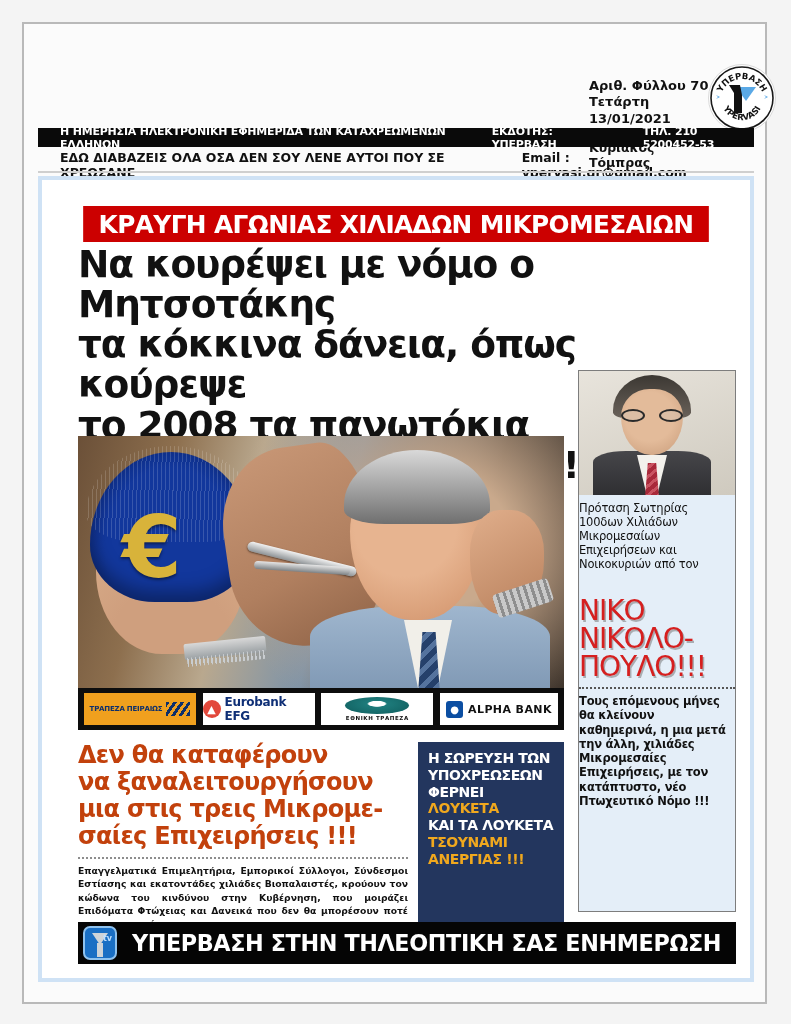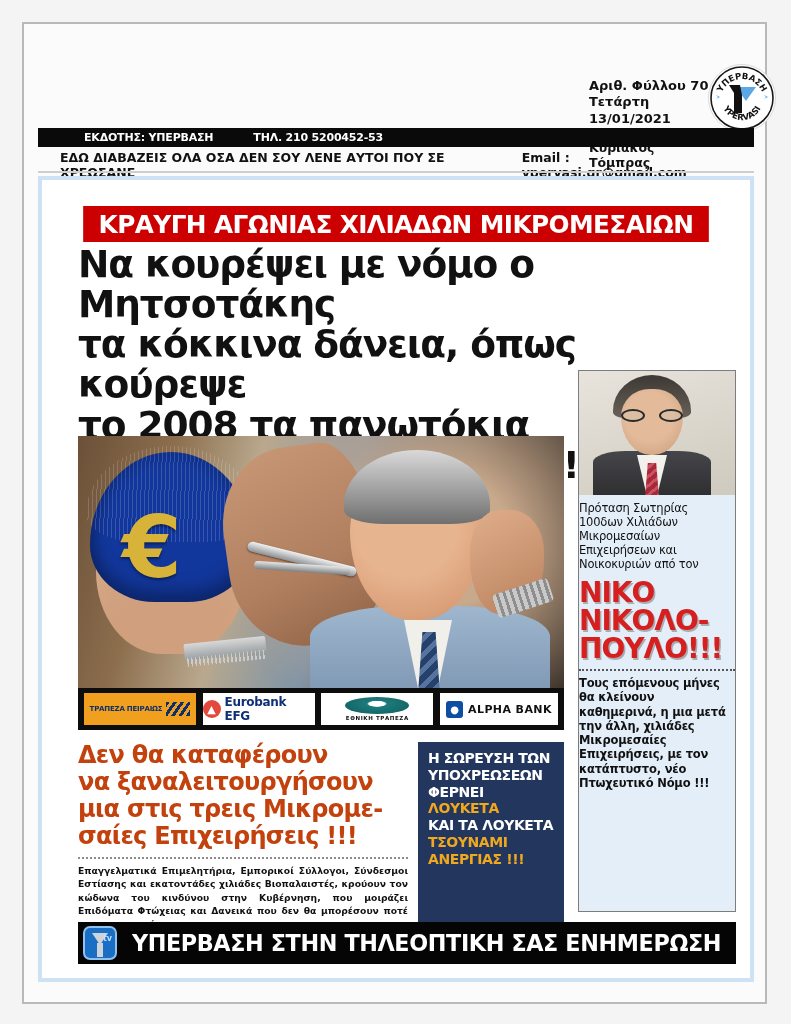--- a/index.html
+++ b/index.html
@@ -175,21 +175,21 @@
       border:2px solid #2a2a2a;border-radius:50%;box-sizing:border-box;background:rgba(200,200,200,.25);}
   .sbp-glass:before{left:0;} .sbp-glass:after{right:0;}
   .sbp-suit{position:absolute;left:14px;top:80px;width:118px;height:46px;
       background:linear-gradient(180deg,#46464a,#2e2e31);border-radius:28% 28% 0 0/24% 24% 0 0;}
   .sbp-shirt{position:absolute;left:58px;top:84px;width:30px;height:42px;background:#f3f1ec;
       clip-path:polygon(0 0,100% 0,66% 100%,34% 100%);}
   .sbp-tie{position:absolute;left:66px;top:92px;width:14px;height:34px;
       background:repeating-linear-gradient(140deg,#a8293a 0 4px,#c95361 4px 7px);
       clip-path:polygon(20% 0,80% 0,100% 100%,0 100%);}
   .sb-lead{margin-top:6px;font-size:11.5px;line-height:1.22;color:#111;letter-spacing:-.2px;}
-  .sb-name{margin-top:8px;font-weight:bold;color:#d61f1f;font-size:28px;line-height:1.0;
+  .sb-name{margin-top:26px;font-weight:normal;color:#d61f1f;font-size:28px;line-height:1.0;
       letter-spacing:-1px;text-shadow:1.5px 1.5px 0 rgba(120,120,120,.55);}
   .sb-dots{margin-top:6px;border-top:2px dotted #555;}
   .sb-foot{margin-top:5px;font-size:11.5px;line-height:1.24;color:#111;font-weight:bold;letter-spacing:-.2px;}
   
   .bottombar{
     position:absolute;left:36px;top:742px;width:658px;height:42px;background:#050505;
     display:flex;align-items:center;
   }
   .tvlogo{width:34px;height:34px;margin-left:5px;border-radius:7px;background:#1a6fc4;
       border:2px solid #8fc2ee;position:relative;box-sizing:border-box;flex:none;}
@@ -228,20 +228,21 @@
           <textPath href="#arcBot" startOffset="50%" text-anchor="middle">YPERVASI</textPath>
         </text>
         <polygon points="27,22 47,22 37,36" fill="#5aa9e6"></polygon>
         <polygon points="20,20 31,20 33,30 33,48 25,48 25,28" fill="#111"></polygon>
         <polygon points="7,30 11,32 7,34 9,32" fill="#5aa9e6"></polygon>
         <polygon points="55,30 59,32 55,34 57,32" fill="#5aa9e6"></polygon>
       </svg>
     </div>
 
     <div class="bar-black">
+      <span class="s1">Η ΗΜΕΡΗΣΙΑ ΗΛΕΚΤΡΟΝΙΚΗ ΕΦΗΜΕΡΙΔΑ ΤΩΝ ΚΑΤΑΧΡΕΩΜΕΝΩΝ ΕΛΛΗΝΩΝ</span>
       <span class="s2">ΕΚΔΟΤΗΣ: ΥΠΕΡΒΑΣΗ</span>
       <span class="s3">ΤΗΛ. 210 5200452-53</span>
     </div>
     <div class="bar-white">
       <span class="s1">ΕΔΩ ΔΙΑΒΑΖΕΙΣ ΟΛΑ ΟΣΑ ΔΕΝ ΣΟΥ ΛΕΝΕ ΑΥΤΟΙ ΠΟΥ ΣΕ ΧΡΕΩΣΑΝΕ</span>
       <span class="s2">Email : ypervasi.gr@gmail.com</span>
     </div>
     <div class="rule"></div>
   </div>
 

